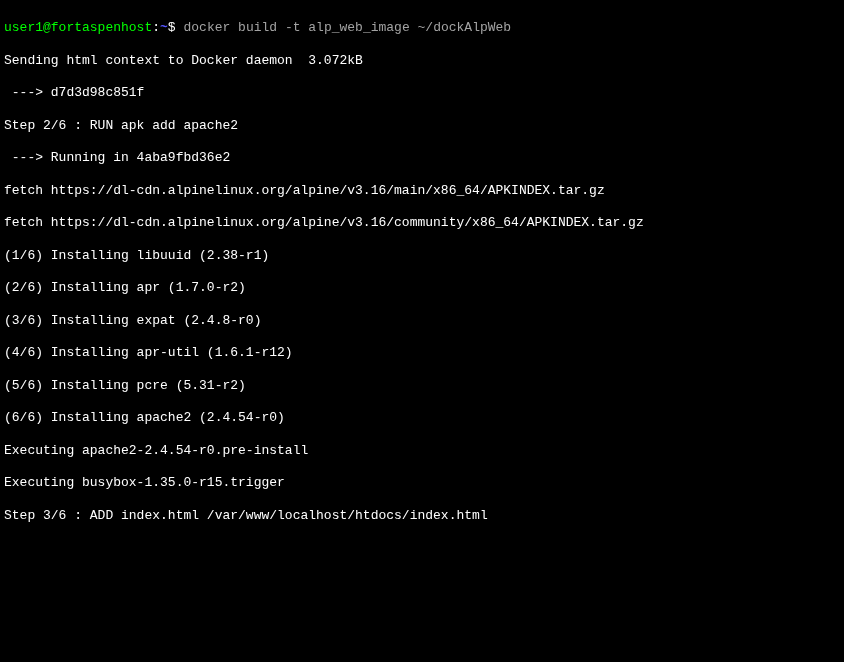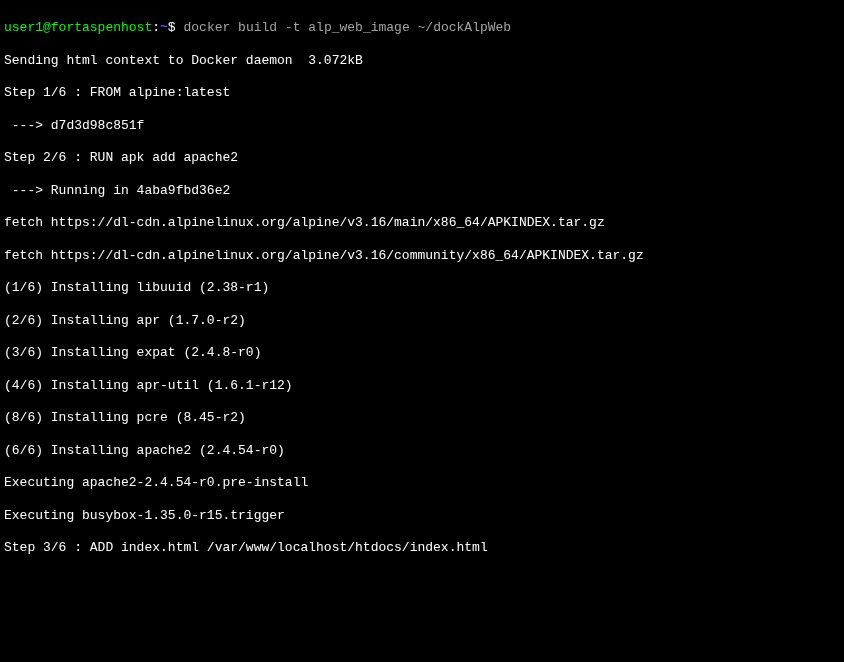--- a/index.html
+++ b/index.html
@@ -44,31 +44,30 @@
     .line {
       display: block;
     }
   </style>
 </head>
 <body>
 
 <div class="terminal">
 <span class="line"><span class="prompt-user">user1@fortaspenhost</span><span class="prompt-sep">:</span><span class="prompt-path">~</span><span class="prompt-dollar">$</span><span class="command"> </span><span class="command">docker build -t alp_web_image ~/dockAlpWeb</span></span>
 <span class="line output">Sending html context to Docker daemon  3.072kB</span>
-<span class="line output">Step 1/6 : FROM alpine:latest</span>
 <span class="line output"> ---&gt; d7d3d98c851f</span>
 <span class="line output">Step 2/6 : RUN apk add apache2</span>
 <span class="line output"> ---&gt; Running in 4aba9fbd36e2</span>
 <span class="line output">fetch https://dl-cdn.alpinelinux.org/alpine/v3.16/main/x86_64/APKINDEX.tar.gz</span>
 <span class="line output">fetch https://dl-cdn.alpinelinux.org/alpine/v3.16/community/x86_64/APKINDEX.tar.gz</span>
 <span class="line output">(1/6) Installing libuuid (2.38-r1)</span>
 <span class="line output">(2/6) Installing apr (1.7.0-r2)</span>
 <span class="line output">(3/6) Installing expat (2.4.8-r0)</span>
 <span class="line output">(4/6) Installing apr-util (1.6.1-r12)</span>
-<span class="line output">(8/6) Installing pcre (8.45-r2)</span>
+<span class="line output">(5/6) Installing pcre (5.31-r2)</span>
 <span class="line output">(6/6) Installing apache2 (2.4.54-r0)</span>
 <span class="line output">Executing apache2-2.4.54-r0.pre-install</span>
 <span class="line output">Executing busybox-1.35.0-r15.trigger</span>
 <span class="line output">Step 3/6 : ADD index.html /var/www/localhost/htdocs/index.html</span>
 
 
 
 
 
 

